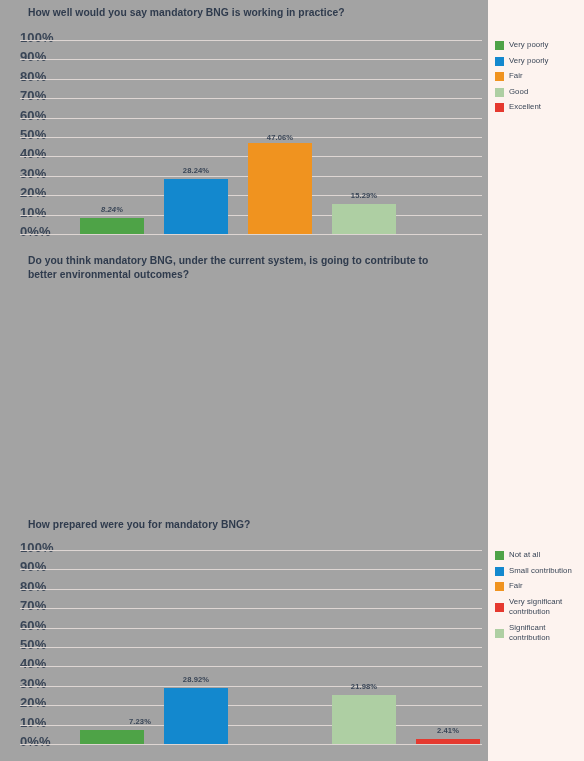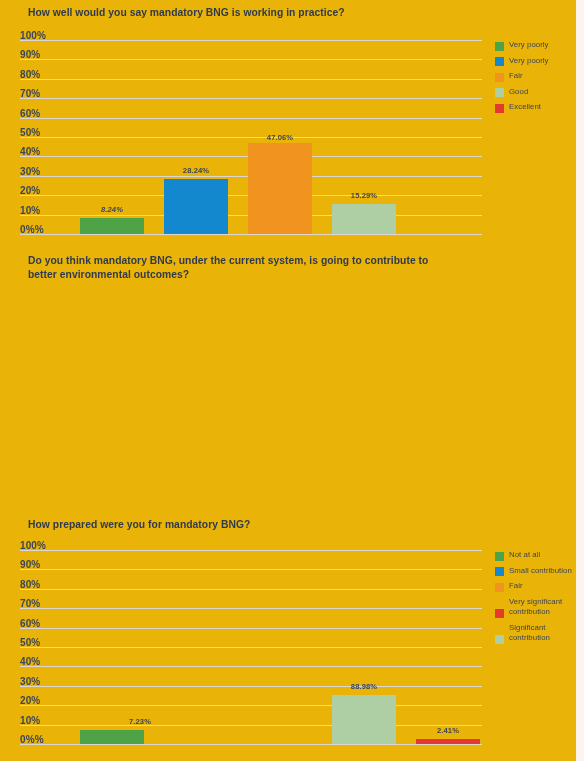--- a/index.html
+++ b/index.html
@@ -8,23 +8,23 @@
   }
   body {
     width: 584px;
     height: 761px;
     background: #fdf3ef;
     font-family: "Liberation Sans", sans-serif;
     overflow: hidden;
   }
   .page {
     position: relative;
-    width: 576px;
+    width: 488px;
     height: 761px;
-    background: #eab308;
+    background: #a3a3a3;
   }
 
   
   .chart-block {
     position: absolute;
     left: 0;
     width: 584px;
   }
   .chart-title {
     position: absolute;
@@ -49,21 +49,21 @@
     left: 0;
     width: 462px;
     height: 1px;
     background: #ded6d3;
   }
   .axis-label {
     position: absolute;
     left: 0;
     width: 34px;
     text-align: left;
-    font-size: 10px;
+    font-size: 13px;
     font-weight: bold;
     color: #3a4657;
     letter-spacing: 0.1px;
   }
   .baseline {
     position: absolute;
     left: 0;
     width: 462px;
     height: 1px;
     background: #ded6d3;
@@ -97,21 +97,21 @@
 
   
   .legend {
     position: absolute;
     left: 495px;
     width: 88px;
   }
   .legend-item {
     position: relative;
     display: flex;
-    align-items: flex-end;
+    align-items: center;
     margin-bottom: 5px;
   }
   .legend-swatch {
     width: 9px;
     height: 9px;
     flex: 0 0 9px;
     margin-top: 1px;
   }
   .legend-label {
     margin-left: 5px;
@@ -216,23 +216,27 @@
           <div class="grid-row" style="top: 161.2px;"></div>
           <div class="axis-label" style="top: 170.6px;">10%</div>
           <div class="grid-row" style="top: 180.6px;"></div>
           <div class="axis-label" style="top: 190px;">0%%</div>
           <div class="baseline" style="top: 200px;"></div>
           <div class="bars" style="top: 0px; height: 200px;">
             <div class="bar-slot" style="left: 60px; width: 64px; height: 200px;">
               <div class="bar" style="height: 14.0262px; background: rgb(78, 163, 71);"></div>
               <div class="bar-value" style="bottom: 18.0262px; margin-left: 28px;">7.23%</div>
             </div>
+            <div class="bar-slot" style="left: 144px; width: 64px; height: 200px;">
+              <div class="bar" style="height: 56.1048px; background: rgb(19, 136, 206);"></div>
+              <div class="bar-value" style="bottom: 60.1048px;">28.92%</div>
+            </div>
             <div class="bar-slot" style="left: 312px; width: 64px; height: 200px;">
               <div class="bar" style="height: 49.082px; background: rgb(174, 207, 163);"></div>
-              <div class="bar-value" style="bottom: 53.082px;">88.98%</div>
+              <div class="bar-value" style="bottom: 53.082px;">21.98%</div>
             </div>
             <div class="bar-slot" style="left: 396px; width: 64px; height: 200px;">
               <div class="bar" style="height: 4.6754px; background: rgb(229, 57, 47);"></div>
               <div class="bar-value" style="bottom: 8.6754px;">2.41%</div>
             </div>
           </div>
         </div>
         <div class="legend" style="top: 296px;">
           <div class="legend-item">
             <span class="legend-swatch" style="background: rgb(78, 163, 71);"></span>

